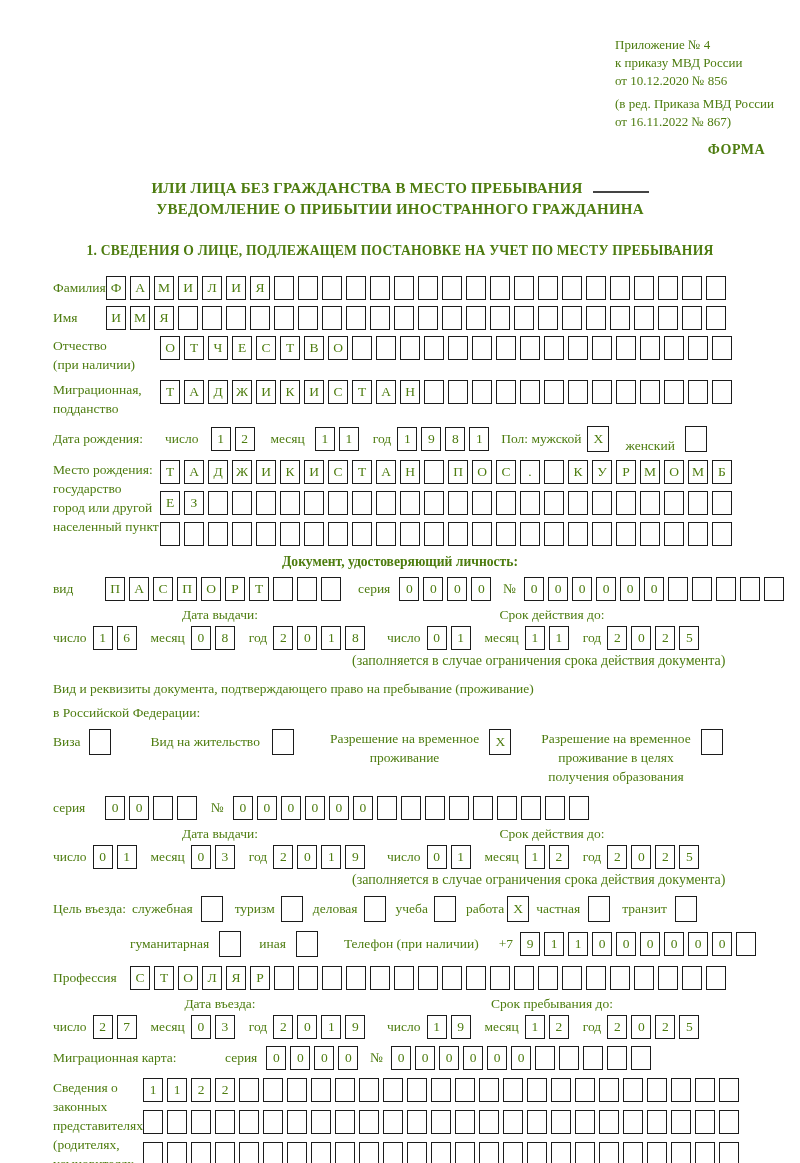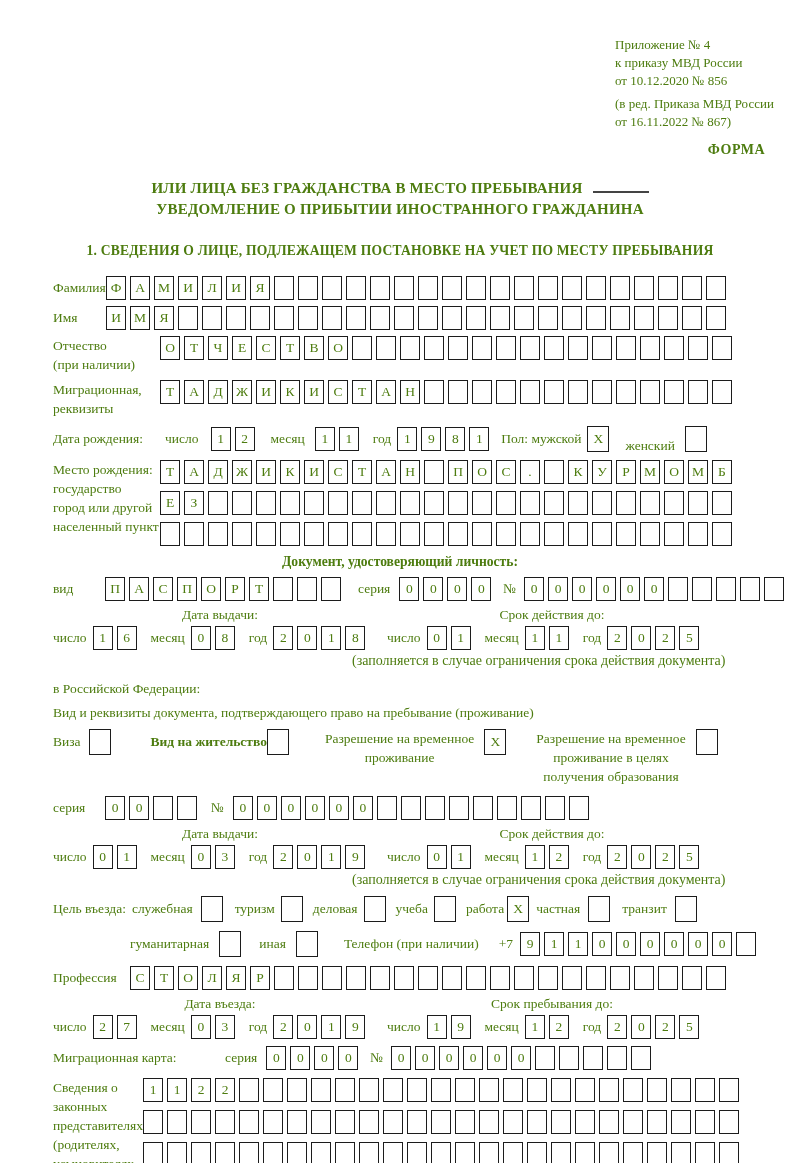--- a/index.html
+++ b/index.html
@@ -160,21 +160,21 @@
         <span class="cell"></span>
         <span class="cell"></span>
         <span class="cell"></span>
         <span class="cell"></span>
       </span>
   </div>
 
   <div class="row top">
     <span class="lbl2" style="width:107px;">
       <span>Миграционная,</span><br>
-      <span>реквизиты</span>
+      <span>подданство</span>
     </span>
     <span class="cells">
         <span class="cell">Т</span>
         <span class="cell">А</span>
         <span class="cell">Д</span>
         <span class="cell">Ж</span>
         <span class="cell">И</span>
         <span class="cell">К</span>
         <span class="cell">И</span>
         <span class="cell">С</span>
@@ -393,32 +393,32 @@
       <span class="cells">
           <span class="cell">2</span>
           <span class="cell">0</span>
           <span class="cell">2</span>
           <span class="cell">5</span>
         </span>
     </span>
   </div>
   <div class="limit-note">(заполняется в случае ограничения срока действия документа)</div>
 
+  <div class="intro">Вид и реквизиты документа, подтверждающего право на пребывание (проживание)</div>
   <div class="intro">в Российской Федерации:</div>
-  <div class="intro">Вид и реквизиты документа, подтверждающего право на пребывание (проживание)</div>
 
   <div class="optrow">
     <span class="opt" style="margin-right:36px;">
       <span style="margin-right:8px;">Виза</span>
       <span class="cells chk">
           <span class="cell"></span>
         </span>
     </span>
     <span class="opt" style="margin-right:32px;">
-      <span style="font-weight:bold;">Вид на жительство</span>
+      <span style="margin-right:12px;">Вид на жительство</span>
       <span class="cells chk">
           <span class="cell"></span>
         </span>
     </span>
     <span class="opt ml" style="margin-right:26px;">
       <span class="optlines" style="margin-right:10px;">
         <span>Разрешение на временное</span><br>
         <span>проживание</span>
       </span>
       <span class="cells chk">

